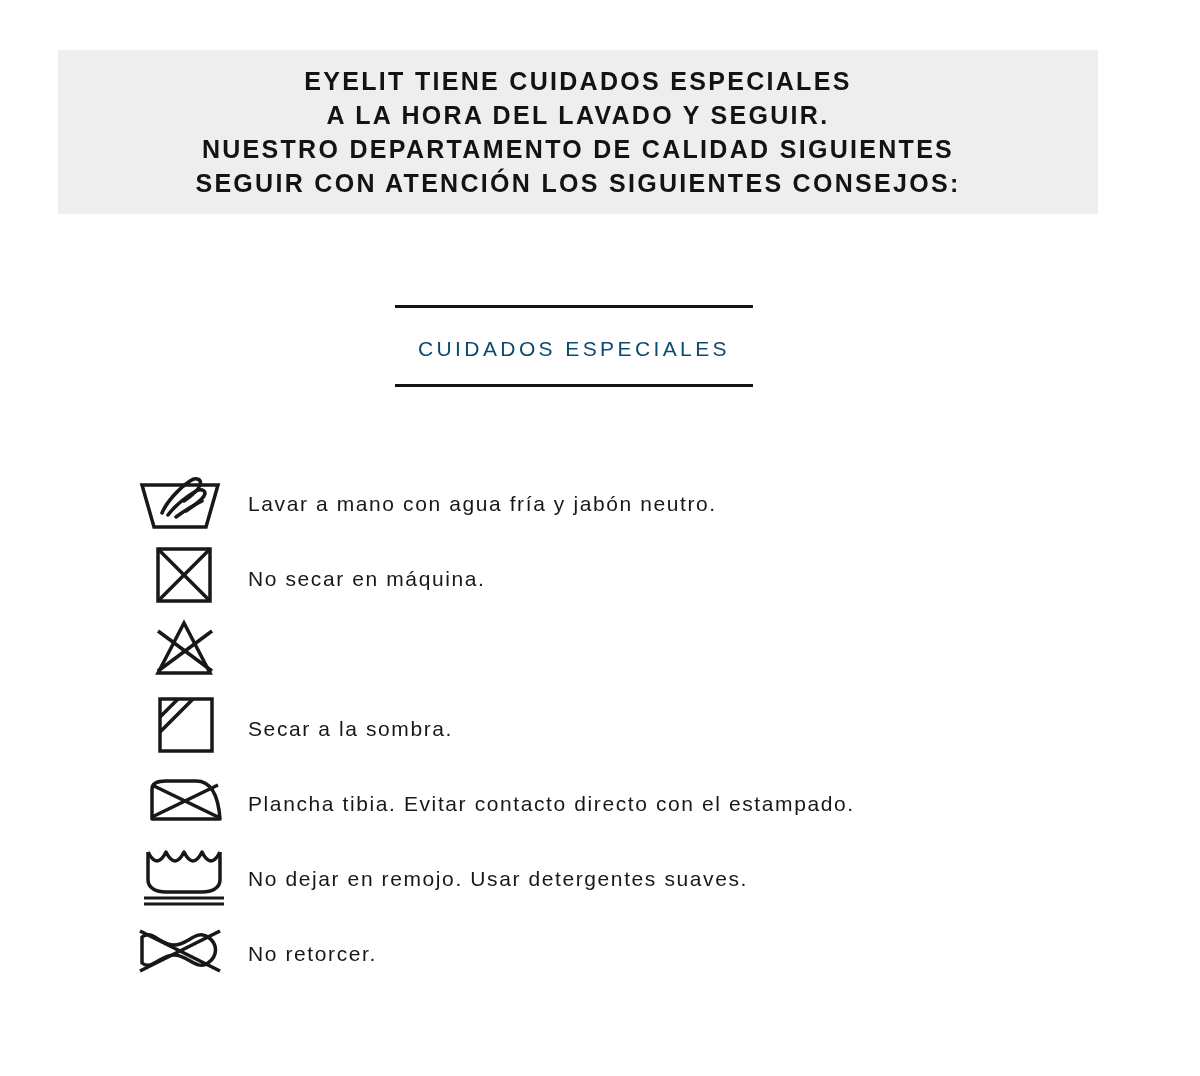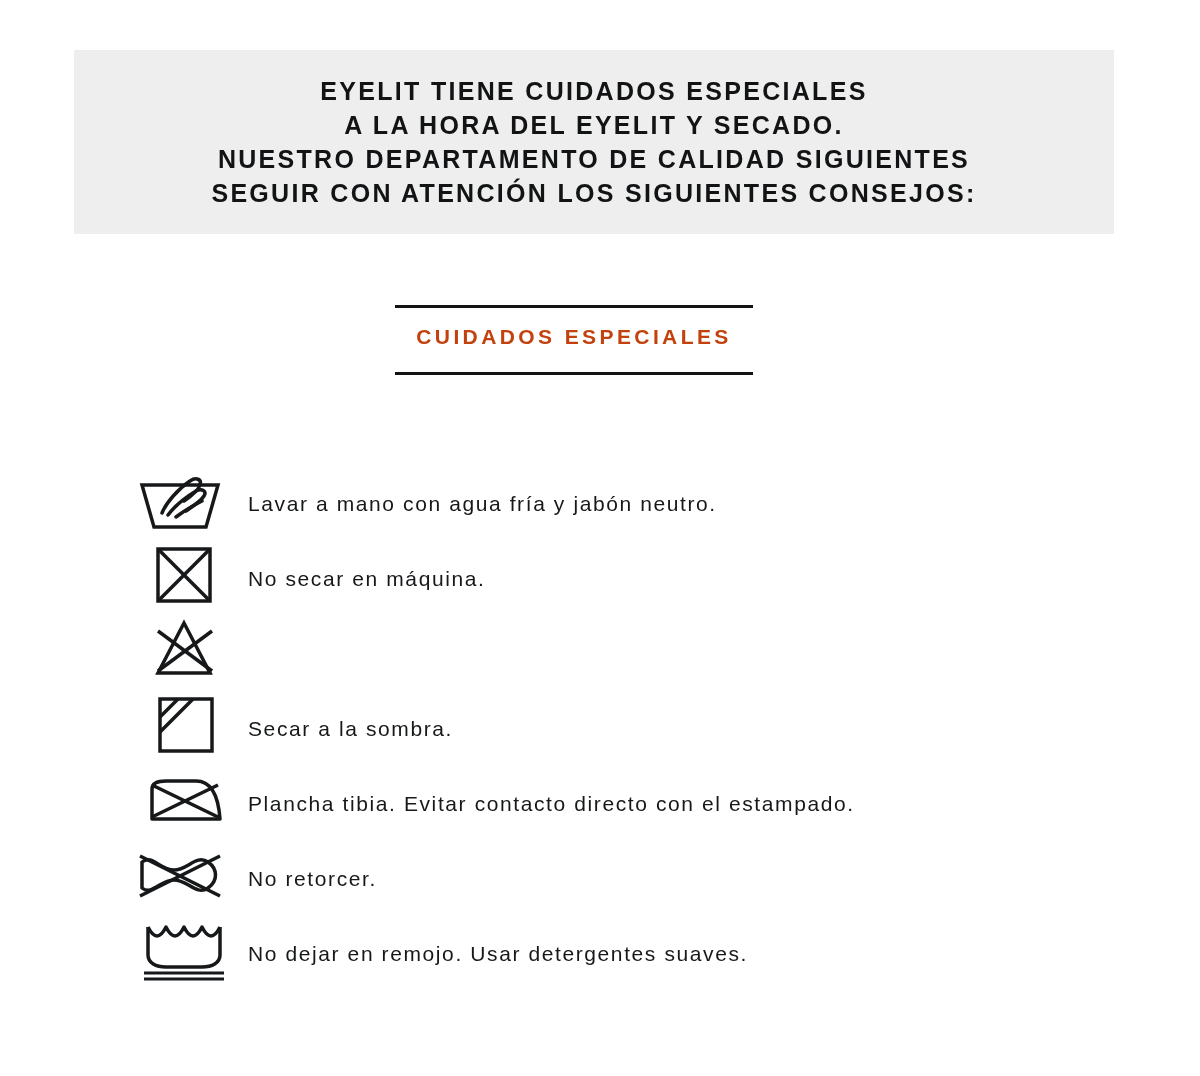--- a/index.html
+++ b/index.html
@@ -20,27 +20,26 @@
     width: 1200px;
     height: 1076px;
   }
 
   
   .header-band {
     position: absolute;
     left: 58px;
     top: 50px;
     width: 1040px;
-    height: 184px;
+    height: 164px;
     background: #eeeeee;
     display: flex;
     flex-direction: column;
     align-items: center;
     justify-content: center;
-    margin-left: 16px;
   }
   .header-line {
     font-size: 25px;
     font-weight: bold;
     letter-spacing: 2.3px;
     line-height: 34px;
     text-align: center;
     color: #111314;
     white-space: nowrap;
   }
@@ -53,24 +52,24 @@
     width: 358px;
     text-align: center;
   }
   .rule {
     height: 3px;
     background: #111314;
     width: 100%;
   }
   .section-title {
     font-size: 21px;
-    font-weight: bold;
+    font-weight: normal;
     letter-spacing: 3.4px;
-    color: #c2410c;
-    padding: 18px 0 24px 0;
+    color: #0c4a6e;
+    padding: 30px 0 24px 0;
     line-height: 22px;
   }
 
   
   .care-list {
     position: absolute;
     left: 128px;
     top: 462px;
     width: 1040px;
   }
@@ -99,21 +98,21 @@
 
   svg { display: block; }
 </style>
 </head>
 <body>
 
 <div class="page">
 
   <div class="header-band">
     <div class="header-line">EYELIT TIENE CUIDADOS ESPECIALES</div>
-    <div class="header-line">A LA HORA DEL EYELIT Y SECADO.</div>
+    <div class="header-line">A LA HORA DEL LAVADO Y SEGUIR.</div>
     <div class="header-line">NUESTRO DEPARTAMENTO DE CALIDAD SIGUIENTES</div>
     <div class="header-line">SEGUIR CON ATENCIÓN LOS SIGUIENTES CONSEJOS:</div>
   </div>
 
   <div class="section-title-wrap">
     <div class="rule"></div>
     <div class="section-title">CUIDADOS ESPECIALES</div>
     <div class="rule"></div>
   </div>
 
@@ -170,35 +169,35 @@
           <line x1="18" y1="18" x2="84" y2="50" stroke="#16181a" stroke-width="3.5"></line>
           <line x1="84" y1="18" x2="18" y2="50" stroke="#16181a" stroke-width="3.5"></line>
         </svg>
       </div>
       <div class="care-text">Plancha tibia. Evitar contacto directo con el estampado.</div>
     </div>
 
     <div class="care-row">
       <div class="care-icon">
         <svg width="92" height="66" viewBox="0 0 92 66">
+          <path d="M14 10 C20 22, 26 22, 32 10 C38 22, 44 22, 50 10 C56 22, 62 22, 68 10 C74 22, 80 22, 86 10" fill="none" stroke="#16181a" stroke-width="3.5" stroke-linejoin="round"></path>
+          <path d="M14 10 L14 38 C14 46, 22 50, 32 50 L68 50 C78 50, 86 46, 86 38 L86 10" fill="none" stroke="#16181a" stroke-width="3.5"></path>
+          <line x1="10" y1="56" x2="90" y2="56" stroke="#16181a" stroke-width="3"></line>
+          <line x1="10" y1="62" x2="90" y2="62" stroke="#16181a" stroke-width="3"></line>
+        </svg>
+      </div>
+      <div class="care-text">No dejar en remojo. Usar detergentes suaves.</div>
+    </div>
+
+    <div class="care-row">
+      <div class="care-icon">
+        <svg width="92" height="66" viewBox="0 0 92 66">
           <path d="M8 20 C18 12, 26 28, 40 28 C54 28, 62 12, 74 20 C84 27, 84 39, 74 46
                    C62 54, 54 38, 40 38 C26 38, 18 54, 8 46 Z" fill="none" stroke="#16181a" stroke-width="3.5" stroke-linejoin="round"></path>
           <line x1="6" y1="14" x2="86" y2="54" stroke="#16181a" stroke-width="3.5"></line>
           <line x1="86" y1="14" x2="6" y2="54" stroke="#16181a" stroke-width="3.5"></line>
         </svg>
       </div>
       <div class="care-text">No retorcer.</div>
     </div>
 
-    <div class="care-row">
-      <div class="care-icon">
-        <svg width="92" height="66" viewBox="0 0 92 66">
-          <path d="M14 10 C20 22, 26 22, 32 10 C38 22, 44 22, 50 10 C56 22, 62 22, 68 10 C74 22, 80 22, 86 10" fill="none" stroke="#16181a" stroke-width="3.5" stroke-linejoin="round"></path>
-          <path d="M14 10 L14 38 C14 46, 22 50, 32 50 L68 50 C78 50, 86 46, 86 38 L86 10" fill="none" stroke="#16181a" stroke-width="3.5"></path>
-          <line x1="10" y1="56" x2="90" y2="56" stroke="#16181a" stroke-width="3"></line>
-          <line x1="10" y1="62" x2="90" y2="62" stroke="#16181a" stroke-width="3"></line>
-        </svg>
-      </div>
-      <div class="care-text">No dejar en remojo. Usar detergentes suaves.</div>
-    </div>
-
   </div>
 </div>
 
 </body></html>

